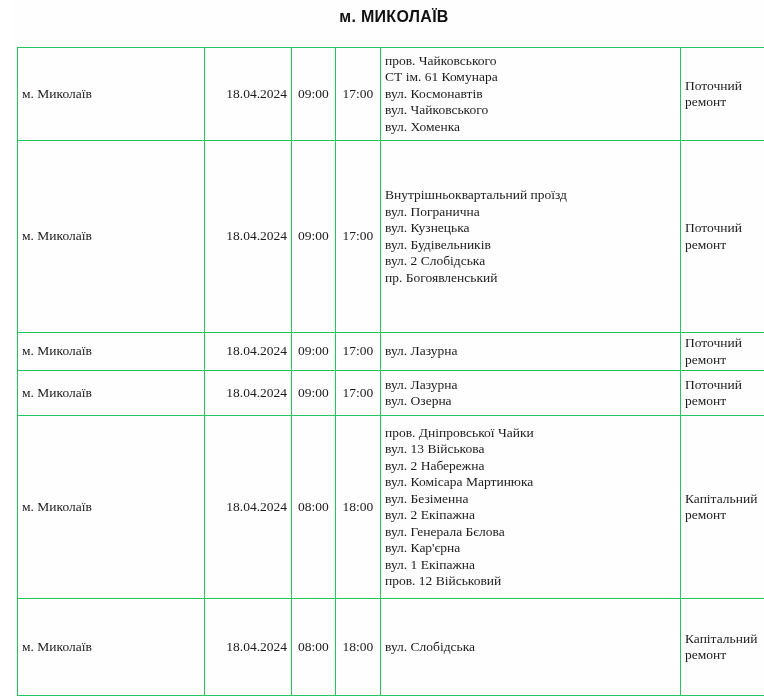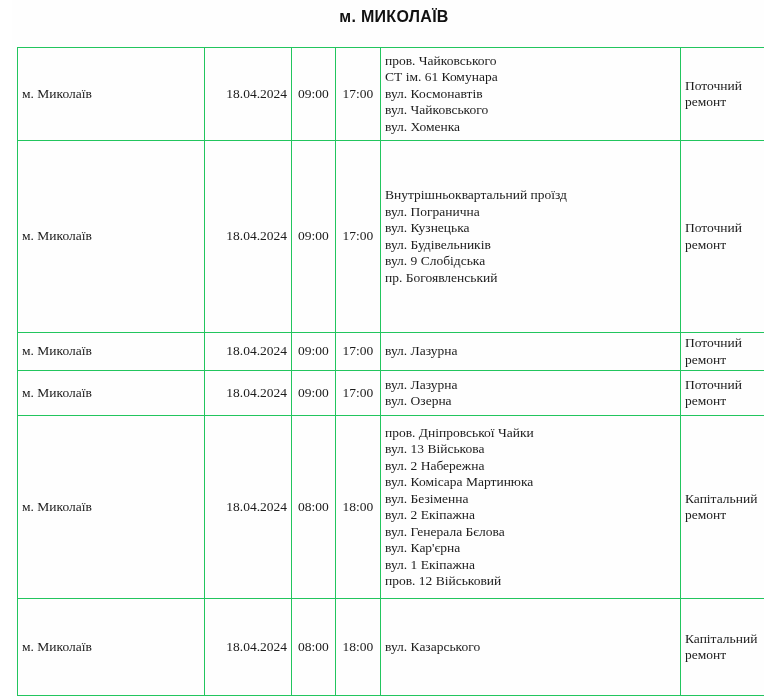--- a/index.html
+++ b/index.html
@@ -90,21 +90,21 @@
       </tr>
       <tr class="r2">
         <td class="city">м. Миколаїв</td>
         <td class="date">18.04.2024</td>
         <td class="time">09:00</td>
         <td class="time">17:00</td>
         <td class="streets">Внутрішньоквартальний проїзд
 вул. Погранична
 вул. Кузнецька
 вул. Будівельників
-вул. 9 Слобідська
+вул. 2 Слобідська
 пр. Богоявленський</td>
         <td class="repair">Поточний ремонт</td>
       </tr>
       <tr class="r3">
         <td class="city">м. Миколаїв</td>
         <td class="date">18.04.2024</td>
         <td class="time">09:00</td>
         <td class="time">17:00</td>
         <td class="streets">вул. Лазурна</td>
         <td class="repair">Поточний ремонт</td>
@@ -133,19 +133,19 @@
 вул. Кар'єрна
 вул. 1 Екіпажна
 пров. 12 Військовий</td>
         <td class="repair">Капітальний ремонт</td>
       </tr>
       <tr class="r6">
         <td class="city">м. Миколаїв</td>
         <td class="date">18.04.2024</td>
         <td class="time">08:00</td>
         <td class="time">18:00</td>
-        <td class="streets">вул. Казарського</td>
+        <td class="streets">вул. Слобідська</td>
         <td class="repair">Капітальний ремонт</td>
       </tr>
     </tbody>
   </table>
 
 </div>
 
 </body></html>

